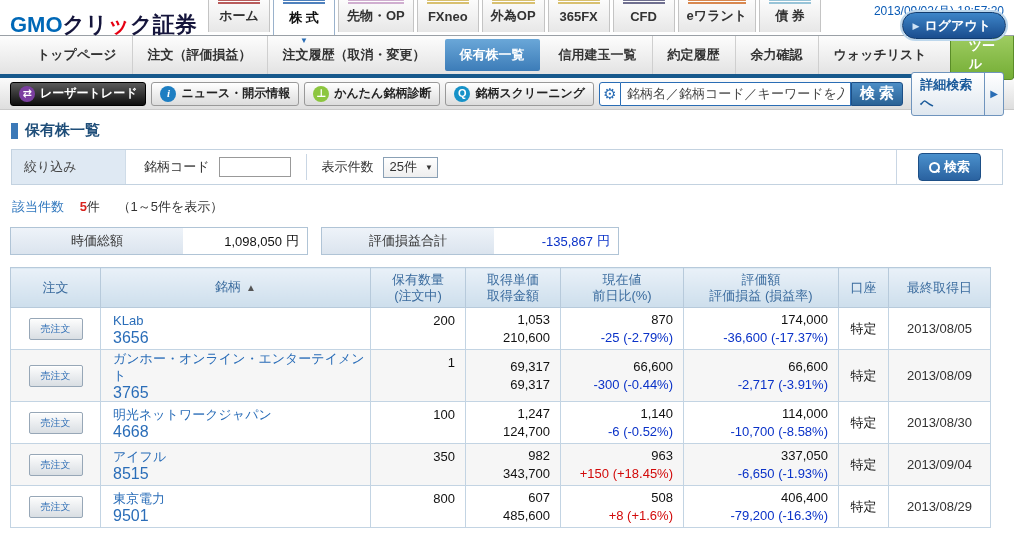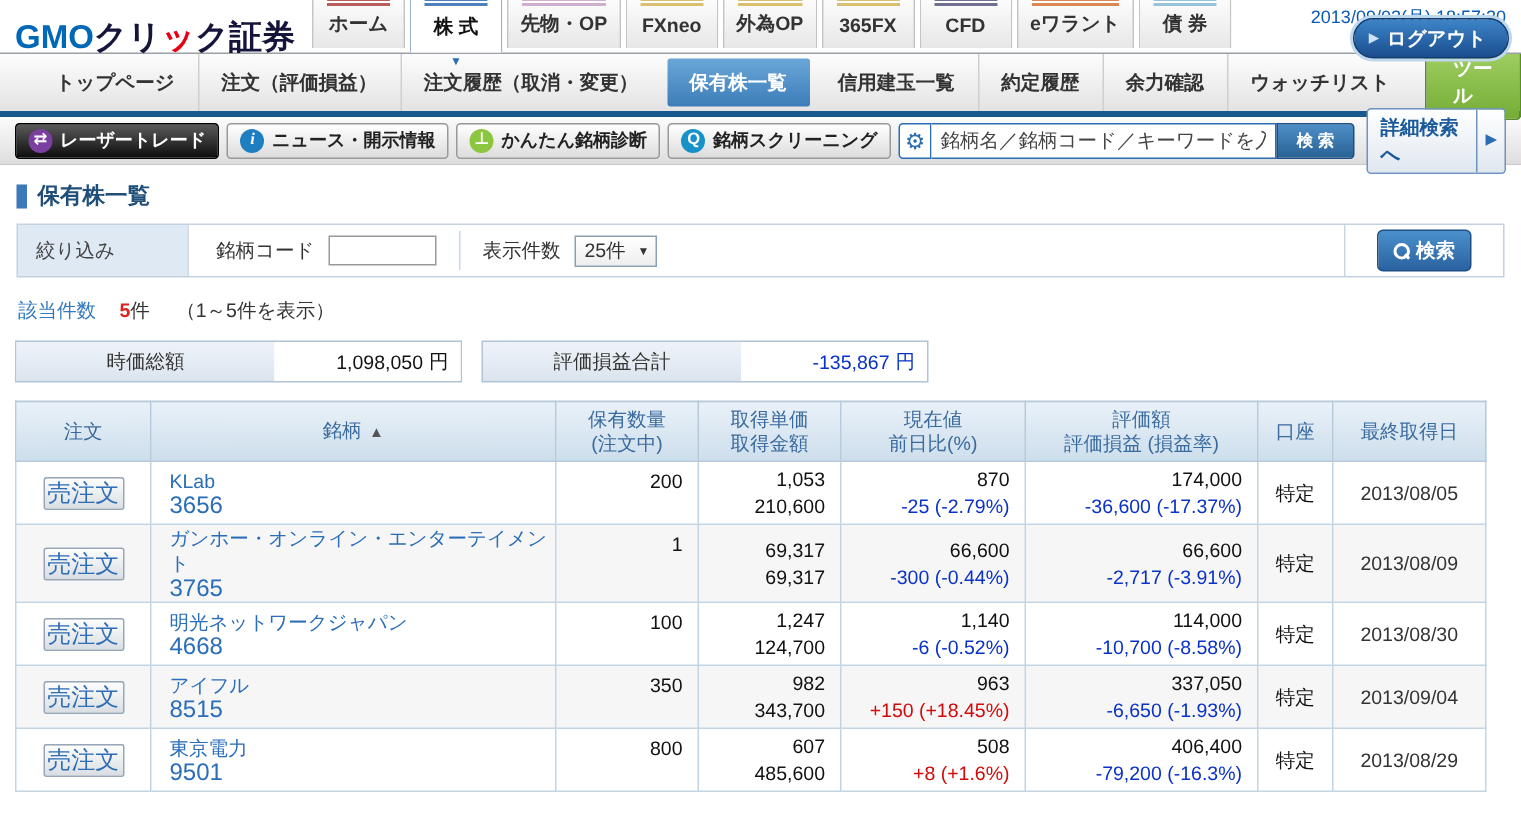--- a/index.html
+++ b/index.html
@@ -40,21 +40,21 @@
   .tb-btn { height:24px; padding:0 8px; border:1px solid #999; border-radius:3px; background:linear-gradient(#fff,#dcdcdc);
     display:flex; align-items:center; gap:5px; font-weight:bold; font-size:12px; color:#222; cursor:pointer; white-space:nowrap; }
   .tb-btn.dark { background:linear-gradient(#5a5a5a,#0d0d0d); border-color:#000; color:#fff; }
   .tb-icon { width:16px; height:16px; border-radius:50%; color:#fff; font-size:11px; font-weight:bold; display:flex; align-items:center; justify-content:center; line-height:1; }
   .search-group { margin-left:auto; display:flex; align-items:center; }
   .gear-box { width:24px; height:24px; border:1px solid #2a6db5; border-radius:3px 0 0 3px; background:#fff; color:#2a6db5; font-size:15px;
     display:flex; align-items:center; justify-content:center; cursor:pointer; }
   .search-input { width:252px; height:24px; border:1px solid #2a6db5; border-left:none; padding:0 6px; font-size:13px; color:#333; }
   .search-input::placeholder { color:#444; opacity:1; }
   .search-btn { height:24px; width:58px; border:1px solid #1d4f86; border-radius:0 3px 3px 0; background:linear-gradient(#4d8ec6,#2a6295);
-    color:#fff; font-weight:bold; font-size:11px; cursor:pointer; }
+    color:#fff; font-weight:bold; font-size:15px; cursor:pointer; }
   .adv-group { display:flex; margin-left:8px; border:1px solid #6f94bd; border-radius:3px; overflow:hidden; background:linear-gradient(#fff,#dfe7ef); cursor:pointer; }
   .adv-label { padding:3px 8px; color:#1a5a9a; font-weight:bold; font-size:13px; }
   .adv-arrow { border-left:1px solid #6f94bd; padding:3px 5px; color:#2a6db5; font-size:10px; display:flex; align-items:center; }
 
   
   .page-title { display:flex; align-items:center; margin:11px 0 9px 11px; }
   .title-marker { width:7px; height:16px; background:#3b79b8; margin-right:7px; }
   .title-text { color:#1f4e79; font-size:15px; font-weight:bold; }
 
   .filter-bar { margin:0 11px; height:36px; border:1px solid #c3d2e0; display:flex; align-items:center; background:#fff; }
@@ -86,21 +86,21 @@
 
   
   table.holdings { margin:12px 10px 0; width:980px; border-collapse:collapse; table-layout:fixed; border:1px solid #a9bed0; }
   .holdings th { height:40px; background:linear-gradient(#e9f1f8,#cddeec); color:#3a6b9e; font-weight:normal; border:1px solid #b7cadb; font-size:13px; }
   .hwrap { display:flex; flex-direction:column; align-items:center; justify-content:center; line-height:16px; }
   .sort-arrow { color:#555; font-size:10px; margin-left:5px; }
   .holdings td { height:42px; border:1px solid #c3d4e3; font-size:13px; background:#fff; }
   tr.alt td { background:#f6f6f6; }
   .cell-order { text-align:center; }
   .sell-btn { width:54px; height:22px; border:1px solid #97a7b7; border-radius:2px; background:linear-gradient(#fdfdfd,#d9dee3);
-    box-shadow:inset 0 1px 0 #fff; color:#2f6eb5; font-size:16px; cursor:pointer; }
+    box-shadow:inset 0 1px 0 #fff; color:#2f6eb5; font-size:10px; cursor:pointer; }
   .cell-name { padding-left:12px; line-height:17px; }
   .stock-name { color:#2a6db8; }
   .stock-code { color:#2a6db8; font-size:16px; }
   .cell-qty { text-align:right; vertical-align:top; padding:5px 10px 0 0; color:#111; }
   .two-line { text-align:right; padding-right:10px; line-height:18px; color:#111; }
   .chg.down, .pl.down { color:#0a32c8; }
   .chg.up, .pl.up { color:#d20a0a; }
   .cell-center { text-align:center; color:#111; }
   .cell-date { text-align:center; color:#333; font-size:12px; }
 </style>

